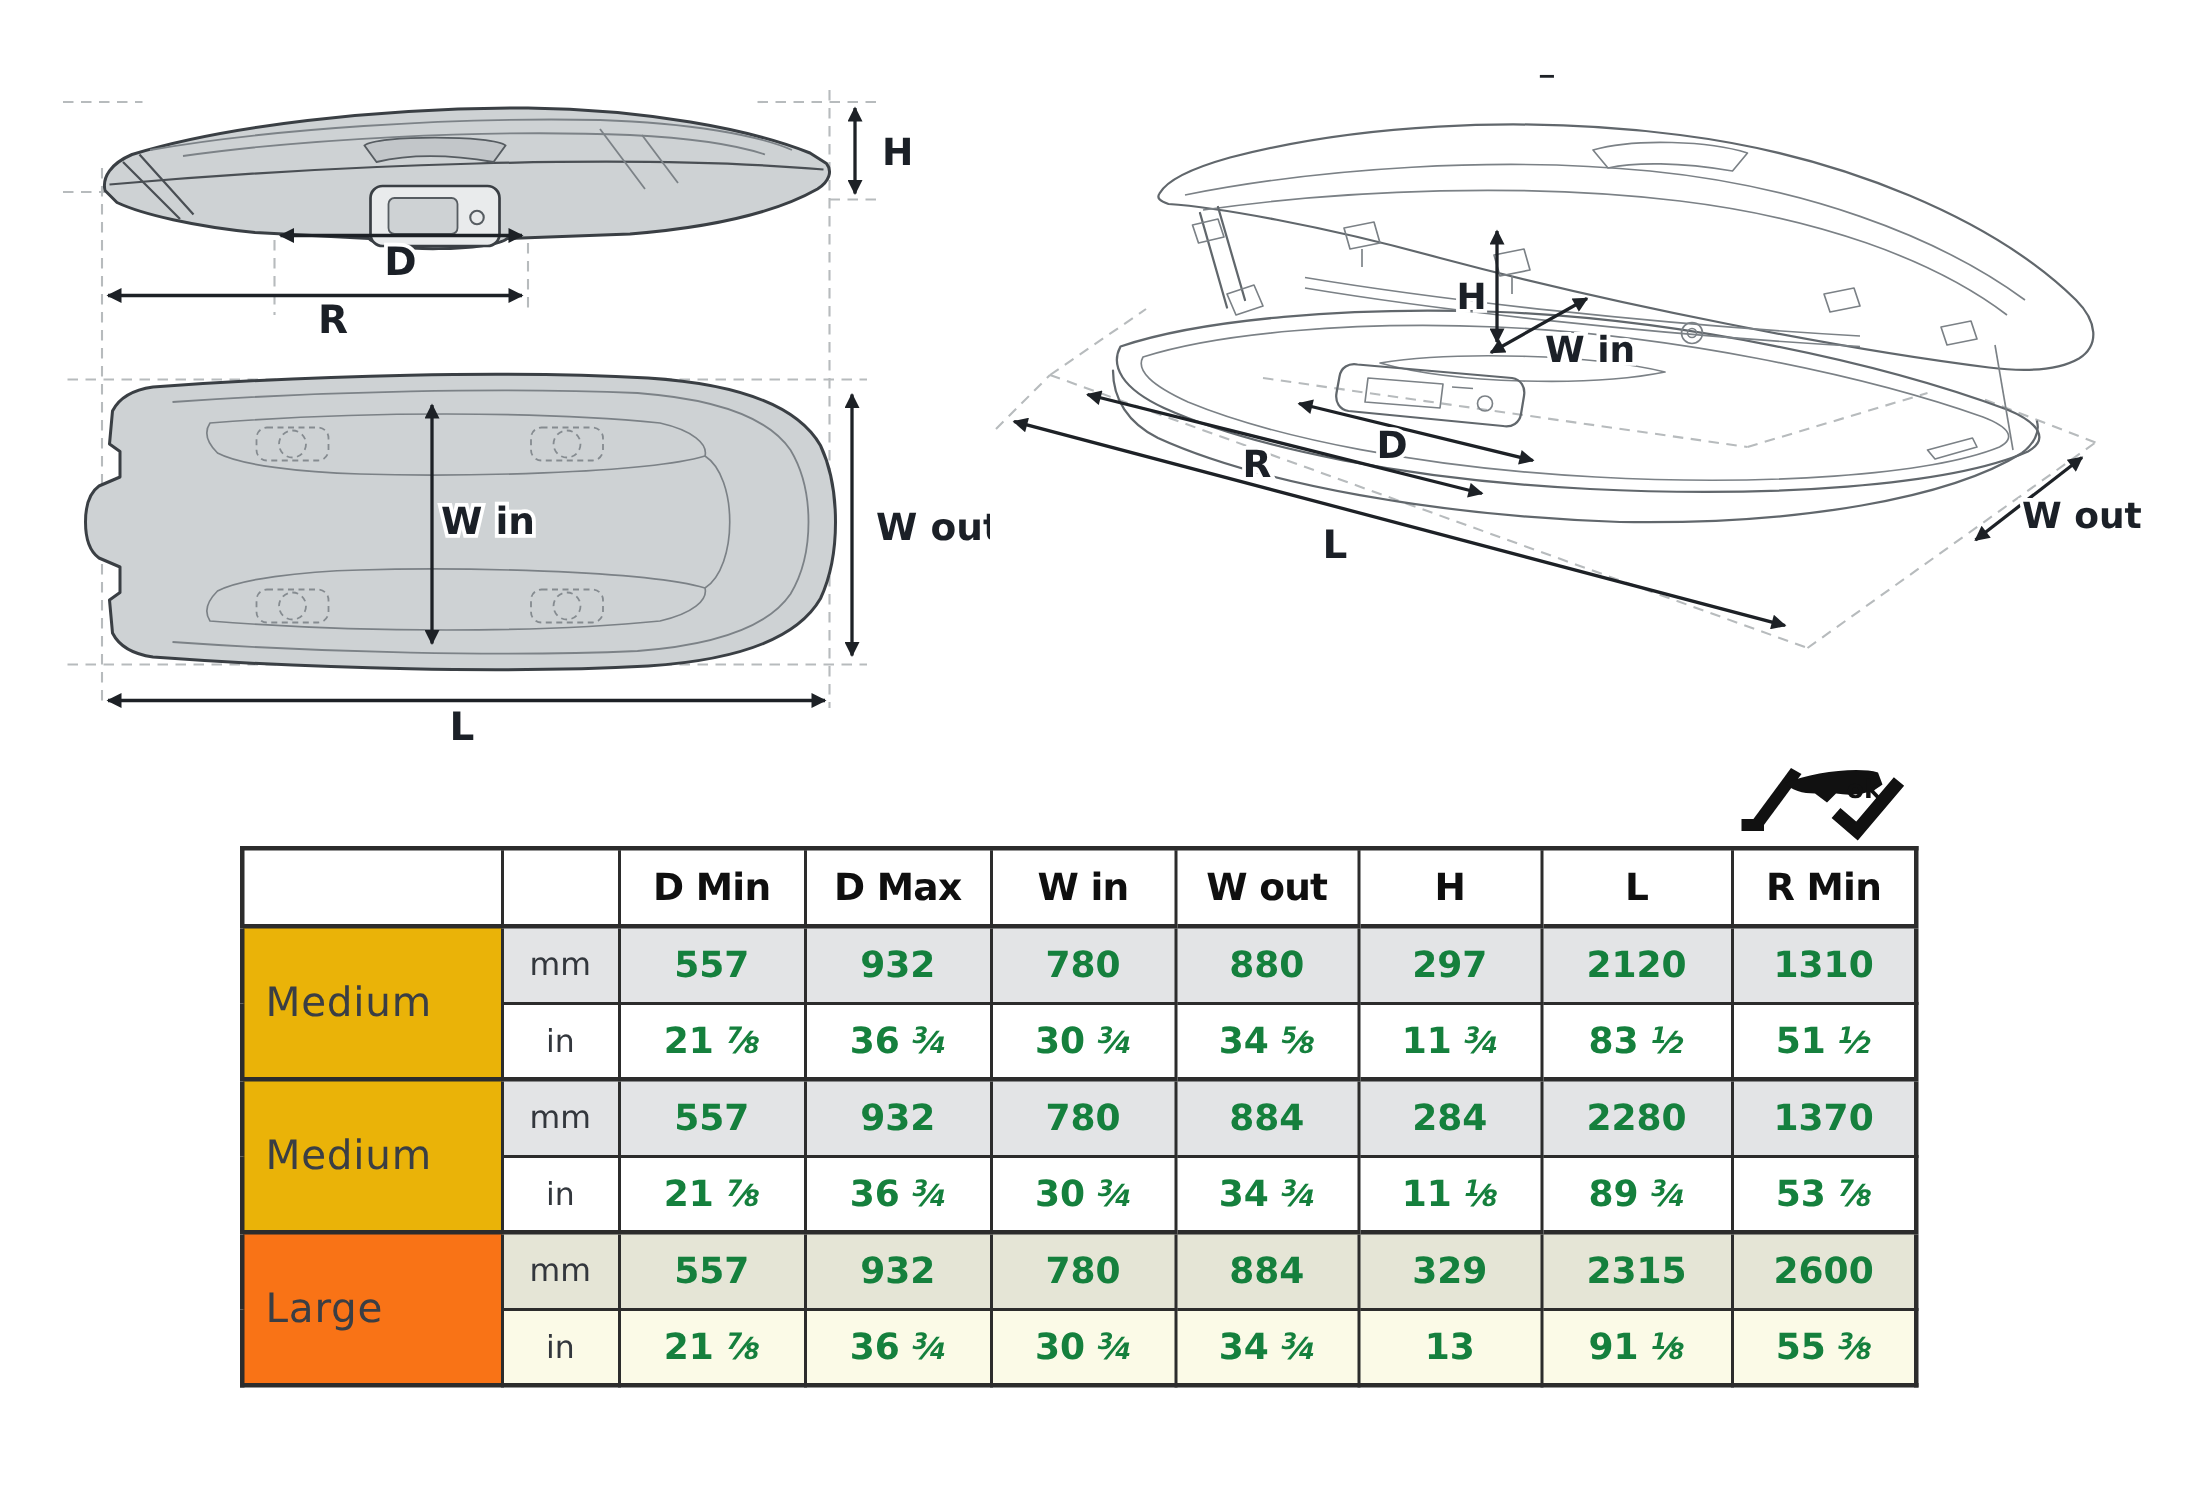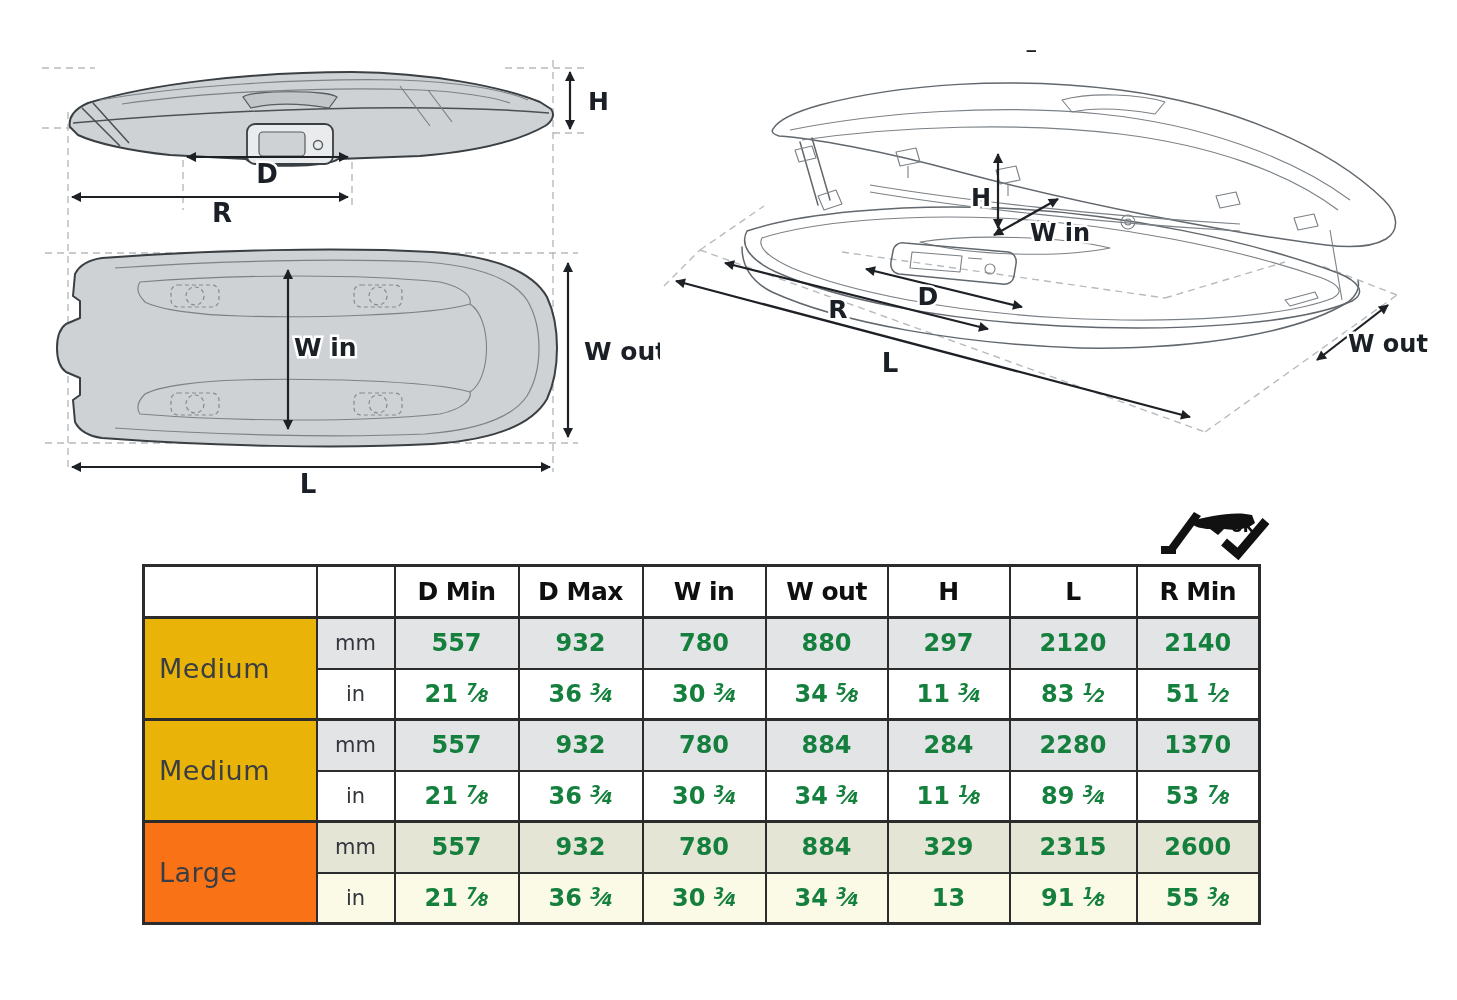--- a/index.html
+++ b/index.html
@@ -17,21 +17,21 @@
   .guide{stroke:#b7bbbd;stroke-width:1.4;fill:none;stroke-dasharray:7 5;}
   .shape{fill:#ced2d4;stroke:#3a3f44;stroke-width:2;stroke-linejoin:round;}
   .detail{fill:none;stroke:#7c8287;stroke-width:1.2;stroke-linejoin:round;}
   .detail2{fill:none;stroke:#4a4f54;stroke-width:1.5;}
   .slot{fill:none;stroke:#858b90;stroke-width:1.2;stroke-dasharray:4 3;}
   .wire{fill:none;stroke:#61676c;stroke-width:1.5;stroke-linejoin:round;stroke-linecap:round;}
   .wire-thin{fill:none;stroke:#7b8186;stroke-width:1.1;stroke-linejoin:round;}
   .ink{fill:#111111;}
 
   
-  #spec-table{position:absolute;left:142px;top:564px;border-collapse:collapse;table-layout:fixed;
+  #spec-table{position:absolute;left:160px;top:564px;border-collapse:collapse;table-layout:fixed;
               font-family:"DejaVu Sans",sans-serif;background:#ffffff;
               border:3px solid #2c2c2c;}
   #spec-table td{border:2px solid #2c2c2c;text-align:center;vertical-align:middle;padding:0;}
   #spec-table .head-row{height:52px;}
   #spec-table tbody tr{height:51px;}
   #spec-table .head-row td{border-bottom:3px solid #2c2c2c;}
   #spec-table tr.group-start td{border-top:3px solid #2c2c2c;}
   .colhead{font-size:25px;font-weight:700;color:#0f0f0f;letter-spacing:-0.5px;}
   .label{font-size:27px;color:#3a3e44;font-weight:400;text-align:left !important;padding-left:14px !important;letter-spacing:0.5px;}
   .unit{font-size:21px;color:#33373d;margin-left:35px;}
@@ -271,21 +271,21 @@
     <tbody>
       <tr class="group-start mm-row theme-gray">
         <td rowspan="2" class="label">Medium</td>
         <td class="unit">mm</td>
         <td class="num">557</td>
         <td class="num">932</td>
         <td class="num">780</td>
         <td class="num">880</td>
         <td class="num">297</td>
         <td class="num">2120</td>
-        <td class="num">2140</td>
+        <td class="num">1310</td>
       </tr>
       <tr class="in-row theme-gray">
         <td class="unit">in</td>
         <td class="num">21 <span class="fr"><span class="n">7</span><span class="sl">⁄</span><span class="d">8</span></span></td>
         <td class="num">36 <span class="fr"><span class="n">3</span><span class="sl">⁄</span><span class="d">4</span></span></td>
         <td class="num">30 <span class="fr"><span class="n">3</span><span class="sl">⁄</span><span class="d">4</span></span></td>
         <td class="num">34 <span class="fr"><span class="n">5</span><span class="sl">⁄</span><span class="d">8</span></span></td>
         <td class="num">11 <span class="fr"><span class="n">3</span><span class="sl">⁄</span><span class="d">4</span></span></td>
         <td class="num">83 <span class="fr"><span class="n">1</span><span class="sl">⁄</span><span class="d">2</span></span></td>
         <td class="num">51 <span class="fr"><span class="n">1</span><span class="sl">⁄</span><span class="d">2</span></span></td>

